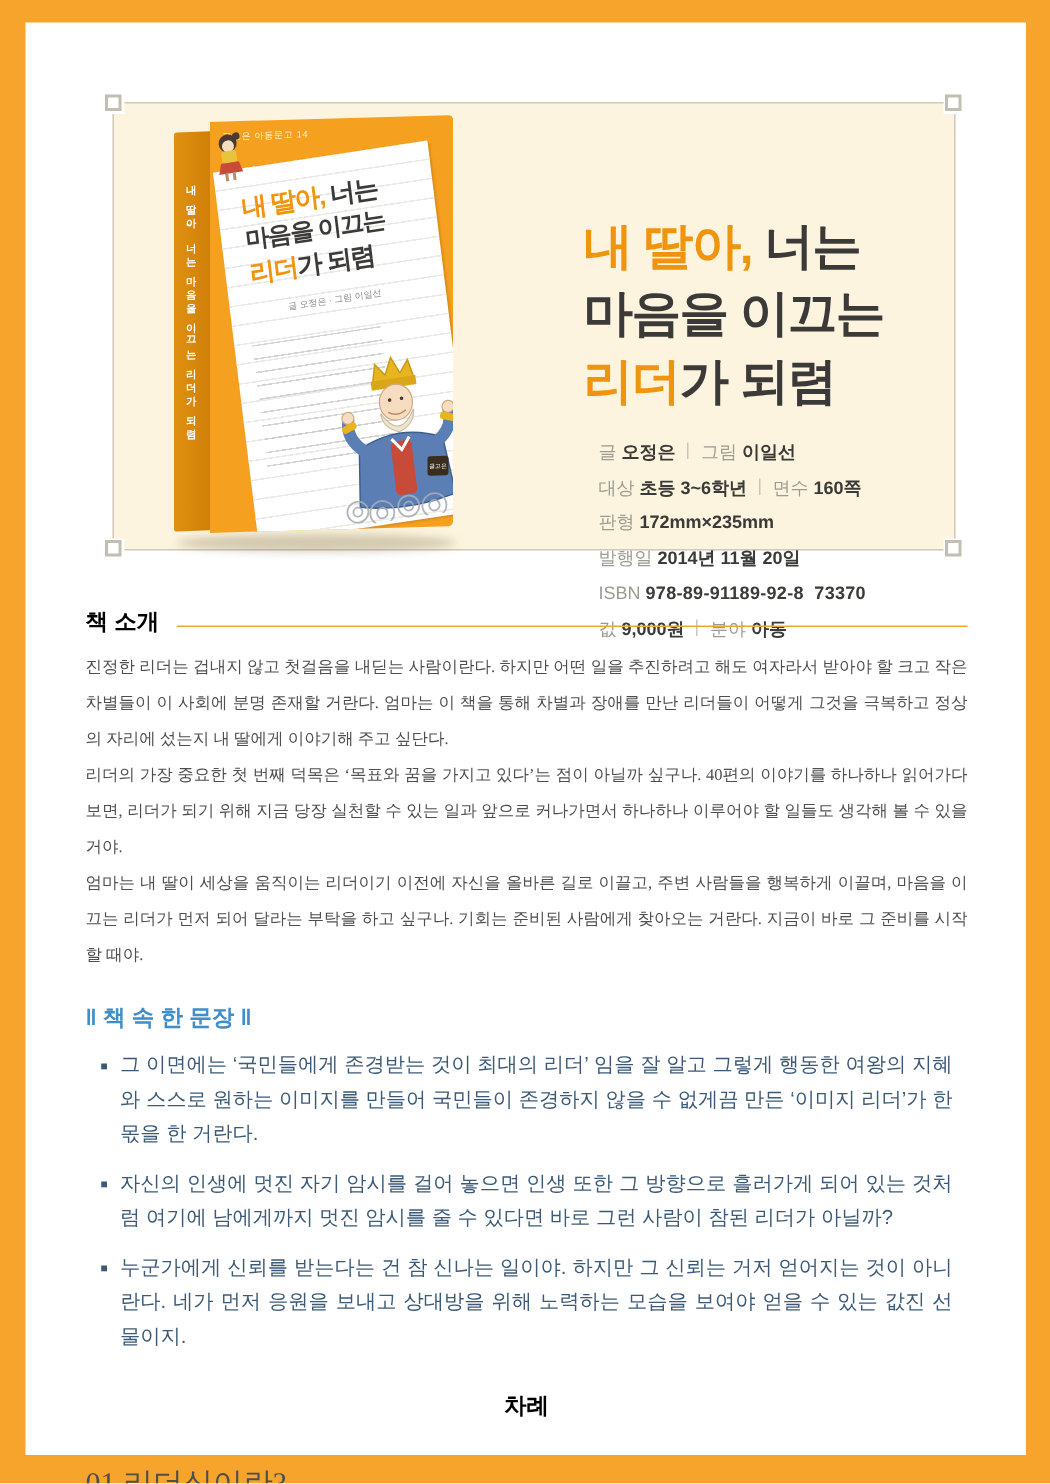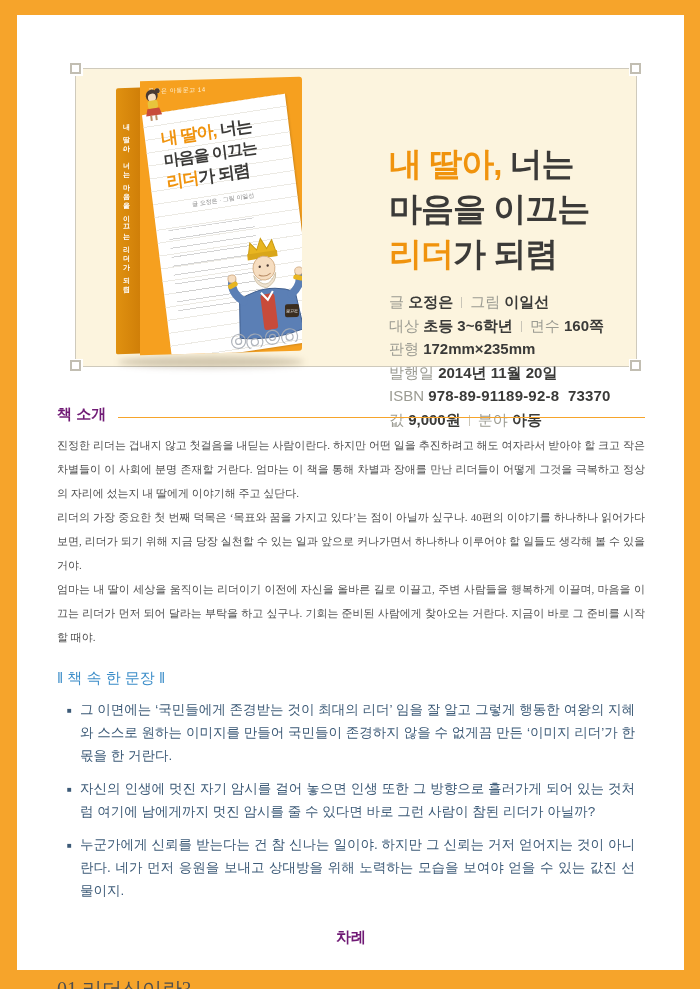--- a/index.html
+++ b/index.html
@@ -30,32 +30,32 @@
   .orange{color:#F0930D;}
   .credit{position:absolute;left:20px;top:92px;width:100px;text-align:center;font-size:6px;color:#8a8a8a;}
   .scribbles{position:absolute;left:12px;top:118px;width:86px;height:84px;
              background:repeating-linear-gradient(to bottom,#c9c9c9 0 1px,transparent 1px 9px);opacity:.8;}
   .king{position:absolute;right:-4px;bottom:2px;}
   .girl{position:absolute;left:0;top:-26px;}
   .badge{position:absolute;right:3px;bottom:34px;width:14px;height:13px;background:#3a2d1f;border-radius:2px;color:#ffffff;font-size:4px;line-height:13px;text-align:center;}
 
   
   .htitle{position:absolute;left:313px;top:72px;font-weight:800;font-size:33px;line-height:45px;letter-spacing:-1px;color:#3b3a38;white-space:nowrap;}
-  .meta{position:absolute;left:313px;top:221px;font-size:15px;line-height:23.5px;color:#9b9b92;white-space:nowrap;}
+  .meta{position:absolute;left:323px;top:221px;font-size:12px;line-height:23.5px;color:#9b9b92;white-space:nowrap;}
   .meta b{color:#3a3a38;font-weight:700;}
   .meta .sep{display:inline-block;width:0;height:11px;border-left:1px solid #c9c5b8;margin:0 8px;vertical-align:-1px;}
   .meta .isbn{letter-spacing:.2px;white-space:pre;text-align:right;}
 
   
   .content{position:absolute;left:40px;top:390px;width:588px;}
-  .sechead{display:flex;align-items:center;gap:12px;font-size:15px;font-weight:800;color:#701a75;}
+  .sechead{display:flex;align-items:center;gap:12px;font-size:15px;font-weight:800;color:#000000;}
   .sechead .rule{flex:1;border-bottom:1.5px solid #F6A42B;margin-top:5px;}
   .intro-text{margin-top:9px;}
   .intro-text p{margin:0;font-family:"Liberation Serif",serif;font-size:11px;line-height:24px;color:#4e4e4e;text-align:justify;}
-  .qhead{margin-top:20px;font-size:15px;font-weight:400;color:#3D8EC9;}
+  .qhead{margin-top:20px;font-size:15px;font-weight:700;color:#3D8EC9;}
   .quotes{list-style:none;margin:7px 0 0 0;padding:0;}
   .quotes li{position:relative;padding-left:13px;font-size:13.5px;line-height:23px;color:#3C5A77;text-align:justify;margin:10px;}
   .quotes li::before{content:"■";position:absolute;left:0;top:1px;font-size:8px;color:#3C5A77;}
   .toc-head{margin-top:26px;flex-direction:column;}
   .toc{list-style:none;margin:12px 0 0 0;padding:0;}
   .toc li{font-family:"Liberation Serif",serif;font-size:20px;line-height:25.5px;color:#4e4e4e;}
 </style>
 </head>
 <body>
 

